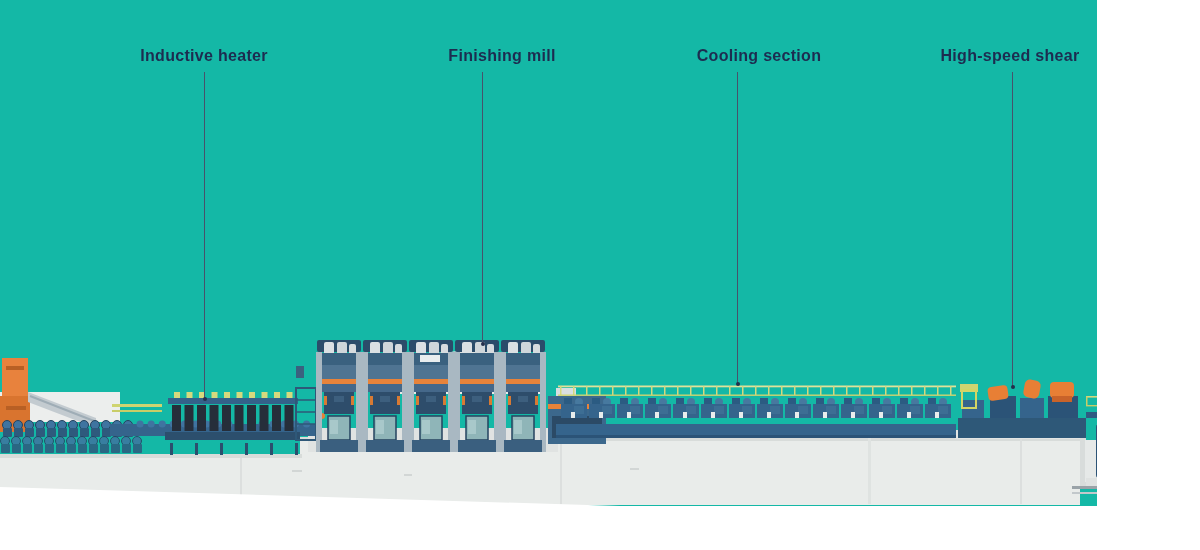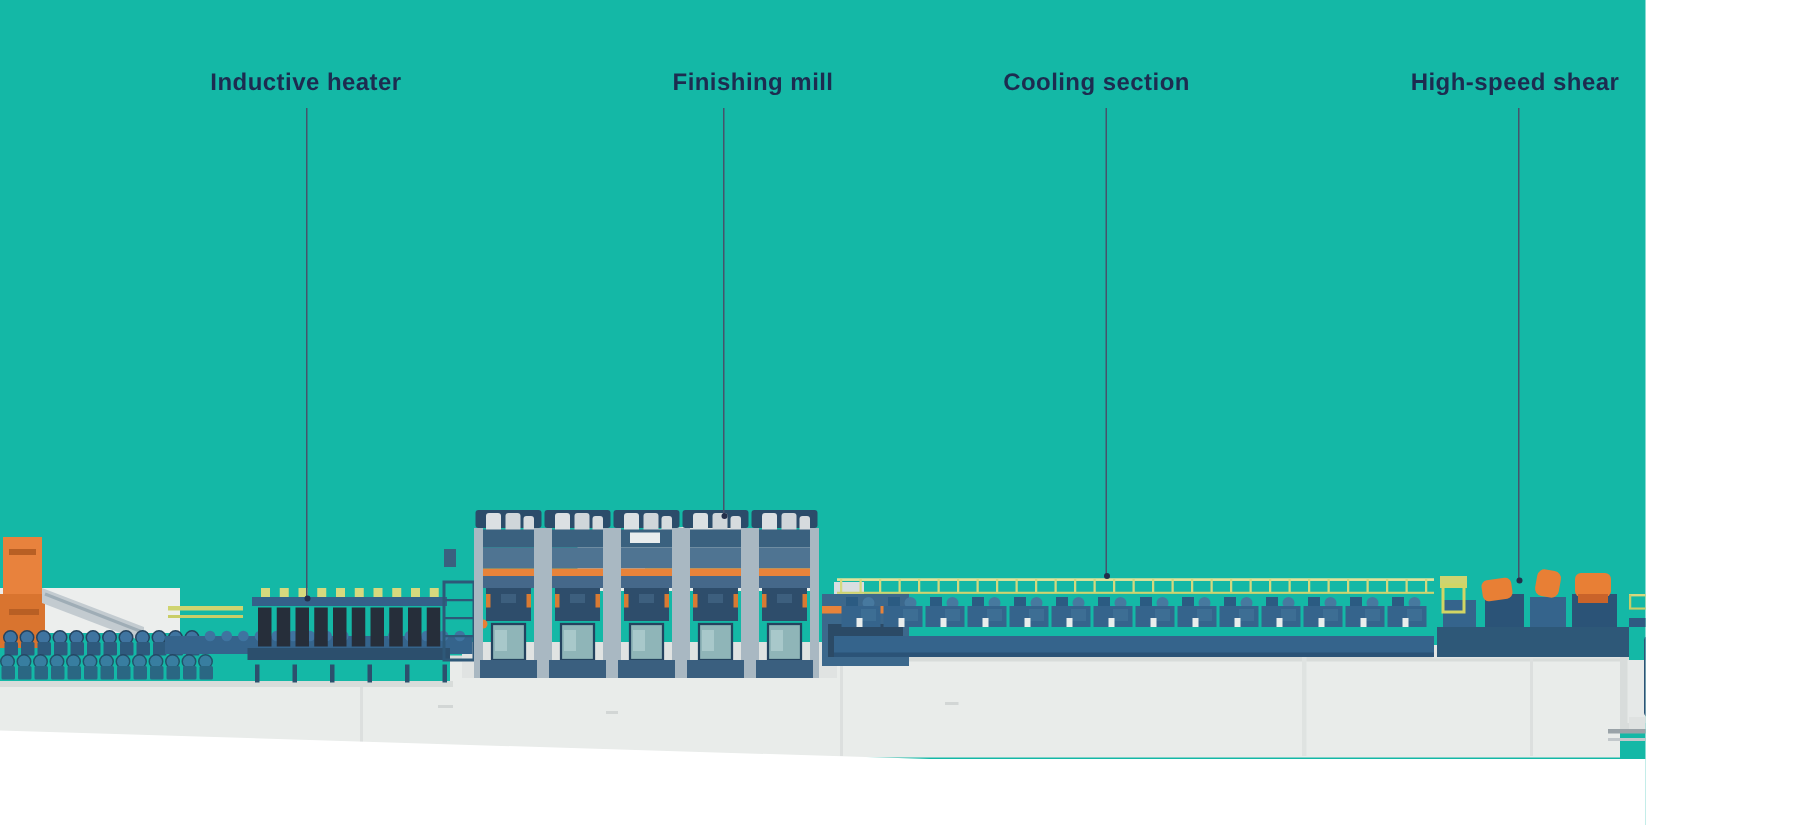--- a/index.html
+++ b/index.html
@@ -232,17 +232,17 @@
     </div>
   <div class="leader" style="left:1012px;top:72px;height:315px;">
       <span class="dot"></span>
     </div>
   <div class="leader" style="left:1172px;top:72px;height:347px;">
       <span class="dot"></span>
     </div>
 
   <div class="label" style="left:204px;">Inductive heater</div>
   <div class="label" style="left:502px;">Finishing mill</div>
-  <div class="label" style="left:731px;">Cooling section</div>
+  <div class="label" style="left:759px;">Cooling section</div>
   <div class="label" style="left:1010px;text-align:center;">High-speed shear</div>
   <div class="label left-align" style="left:1127px;">Downcoiler</div>
 
 </div>
 
 </body></html>

